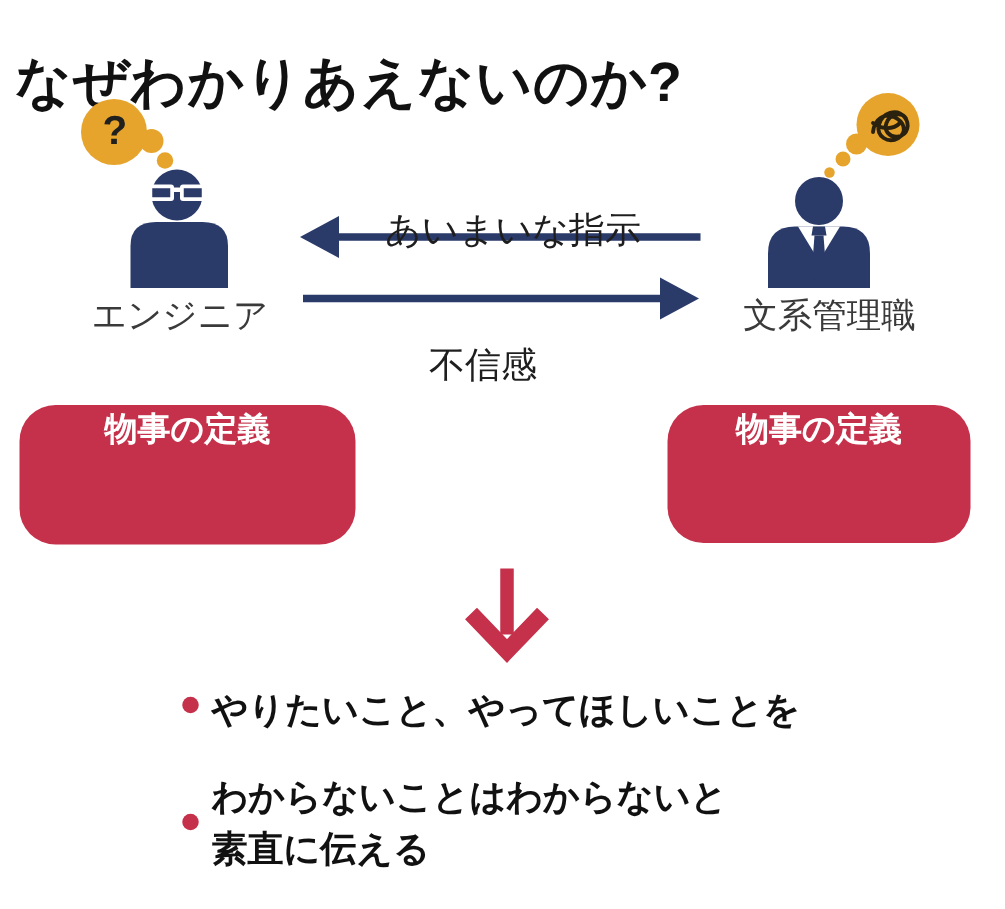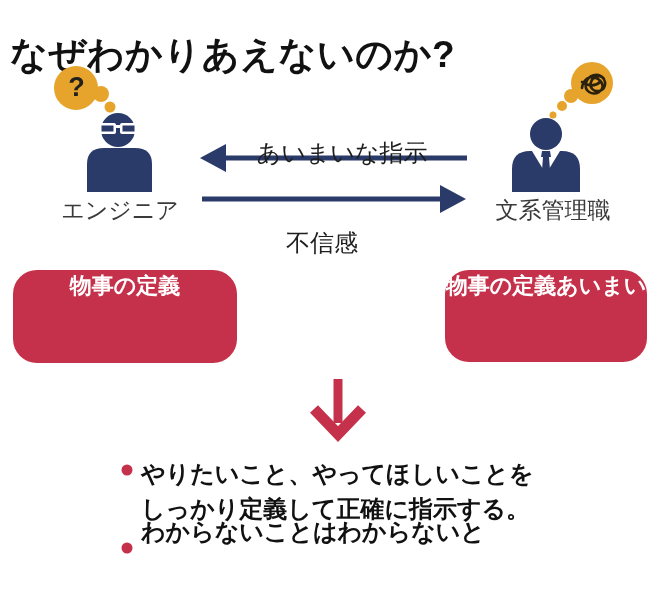--- a/index.html
+++ b/index.html
@@ -119,23 +119,22 @@
 <div class="abs actor-label label-right">
   <div>文系管理職</div>
 </div>
 
 <div class="abs red-box red-box-left">
   <div>物事の定義</div>
 </div>
 
 <div class="abs red-box red-box-right">
   <div>物事の定義</div>
-  <div>あいまい</div>
 </div>
 
 <div class="abs conclusion conclusion-1">
   <div>やりたいこと、やってほしいことを</div>
-  <div>しっかり定義して正確に指示する。</div>
 </div>
 
 <div class="abs conclusion conclusion-2">
   <div>わからないことはわからないと</div>
+  <div>素直に伝える</div>
 </div>
 
 </body></html>

